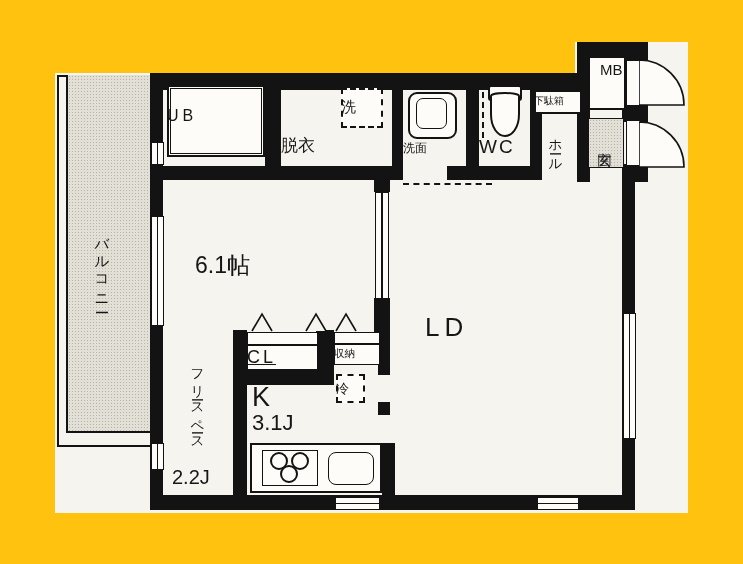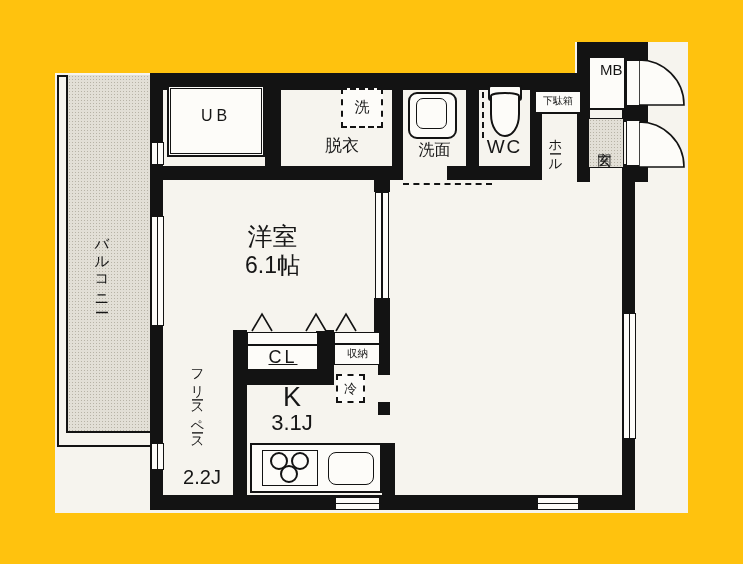--- a/index.html
+++ b/index.html
@@ -21,21 +21,21 @@
   .inner-line{box-shadow:inset 0 0 0 1px #fdfcf9, inset 0 0 0 2px #131313;}
   .v-win{
     background:#fdfcf9 linear-gradient(to right, transparent 0 44%, #131313 44% 58%, transparent 58%);
     border:1px solid #131313;
   }
   .h-win{
     background:#fdfcf9 linear-gradient(to bottom, transparent 0 44%, #131313 44% 58%, transparent 58%);
     border:1px solid #131313;
   }
   .dash-box{background:#fdfcf9;border:2px dashed #131313;}
-  .lbl{position:absolute;text-align:center;white-space:nowrap;}
+  .lbl{position:absolute;text-align:left;white-space:nowrap;}
   .vtext{
     writing-mode:vertical-rl;text-orientation:upright;
     text-align:center;letter-spacing:3px;
   }
   .dashed-vline{border-left:2px dashed #131313;}
   .dashed-hline{border-top:2px dashed #131313;}
   svg{display:block;}
 </style>
 </head>
 <body>
@@ -87,21 +87,21 @@
 
   <div class="abs roombox inner-line" style="left:167px;top:85px;width:94px;height:68px;"></div>
   <div class="lbl" style="left:167px;top:107px;width:98px;font-size:16px;letter-spacing:4px;">UB</div>
 
   <div class="lbl" style="left:281px;top:134px;width:122px;font-size:17px;">脱衣</div>
   <div class="abs dash-box" style="left:341px;top:88px;width:38px;height:36px;"></div>
   <div class="lbl" style="left:341px;top:98px;width:42px;font-size:15px;">洗</div>
 
   <div class="abs roombox" style="left:408px;top:92px;width:45px;height:43px;border-radius:9px;"></div>
   <div class="abs" style="left:416px;top:98px;width:29px;height:29px;border:1.5px solid #131313;border-radius:7px;background:#fdfcf9;"></div>
-  <div class="lbl" style="left:403px;top:140px;width:63px;font-size:16px;">洗面</div>
+  <div class="lbl" style="left:403px;top:140px;width:63px;font-size:12px;">洗面</div>
 
   <div class="abs dashed-vline" style="left:482px;top:92px;height:46px;"></div>
   <svg class="abs" style="left:486px;top:84px;" width="38" height="58" viewBox="0 0 38 58">
     <rect x="3" y="2" width="32" height="14" rx="2" fill="#fdfcf9" stroke="#131313" stroke-width="2"></rect>
     <path d="M5,12 C5,8 33,8 33,12 L33,30 C33,44 26,52 19,52 C12,52 5,44 5,30 Z" fill="#fdfcf9" stroke="#131313" stroke-width="2"></path>
   </svg>
   <div class="lbl" style="left:479px;top:136px;width:51px;font-size:19px;letter-spacing:2px;">WC</div>
 
   <div class="abs" style="left:534px;top:90px;width:44px;height:20px;background:#fdfcf9;border:2px solid #131313;"></div>
   <div class="lbl" style="left:534px;top:94px;width:48px;font-size:10px;">下駄箱</div>
@@ -113,23 +113,23 @@
   <div class="lbl vtext" style="left:595px;top:124px;height:38px;font-size:13.5px;letter-spacing:1px;">玄関</div>
   <div class="abs" style="left:626px;top:60px;width:13px;height:44px;background:#fdfcf9;border:1.5px solid #131313;"></div>
   <div class="abs" style="left:626px;top:120px;width:13px;height:44px;background:#fdfcf9;border:1.5px solid #131313;"></div>
   <svg class="abs" style="left:639px;top:58px;" width="50" height="112" viewBox="0 0 50 112">
     <path d="M0,2 A45,45 0 0 1 45,47 L0,47 Z" fill="#fdfcf9" stroke="#131313" stroke-width="1.6"></path>
     <path d="M0,64 A45,45 0 0 1 45,109 L0,109 Z" fill="#fdfcf9" stroke="#131313" stroke-width="1.6"></path>
   </svg>
 
   <div class="abs dashed-hline" style="left:403px;top:183px;width:89px;"></div>
 
-  <div class="lbl" style="left:195px;top:220px;width:155px;font-size:25px;">洋室</div>
   <div class="lbl" style="left:195px;top:250px;width:155px;font-size:23px;">6.1帖</div>
 
+  <div class="lbl" style="left:425px;top:312px;width:160px;font-size:26px;letter-spacing:5px;">LD</div>
 
   <svg class="abs" style="left:247px;top:312px;" width="131" height="20" viewBox="0 0 131 20">
     <path d="M5,19 L15,2 L25,19" fill="#f6f4ee" stroke="#131313" stroke-width="1.6"></path>
     <path d="M59,19 L69,2 L79,19" fill="#f6f4ee" stroke="#131313" stroke-width="1.6"></path>
     <path d="M89,19 L99,2 L109,19" fill="#f6f4ee" stroke="#131313" stroke-width="1.6"></path>
   </svg>
   <div class="abs" style="left:247px;top:332px;width:69px;height:11px;background:#fdfcf9;border:1.5px solid #131313;"></div>
   <div class="abs" style="left:247px;top:345px;width:69px;height:23px;background:#fdfcf9;border:1.5px solid #131313;"></div>
   <div class="lbl" style="left:247px;top:347px;width:72px;font-size:18px;letter-spacing:3px;text-decoration:underline;">CL</div>
   <div class="abs" style="left:334px;top:332px;width:44px;height:10px;background:#fdfcf9;border:1.5px solid #131313;"></div>

